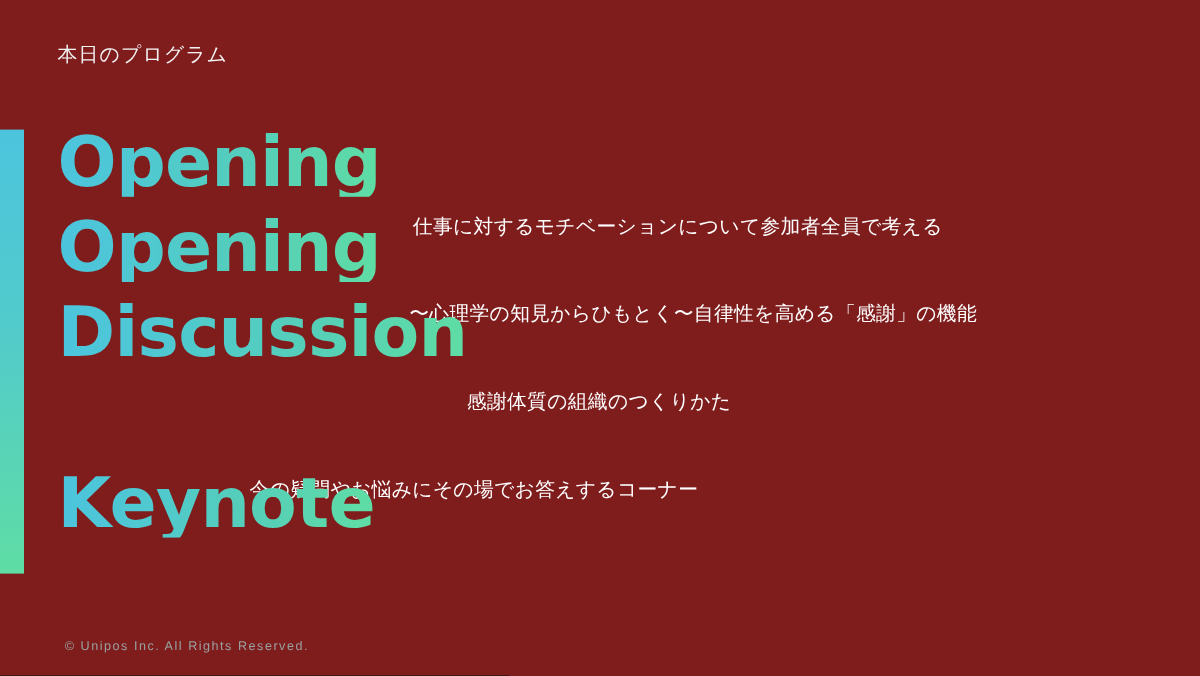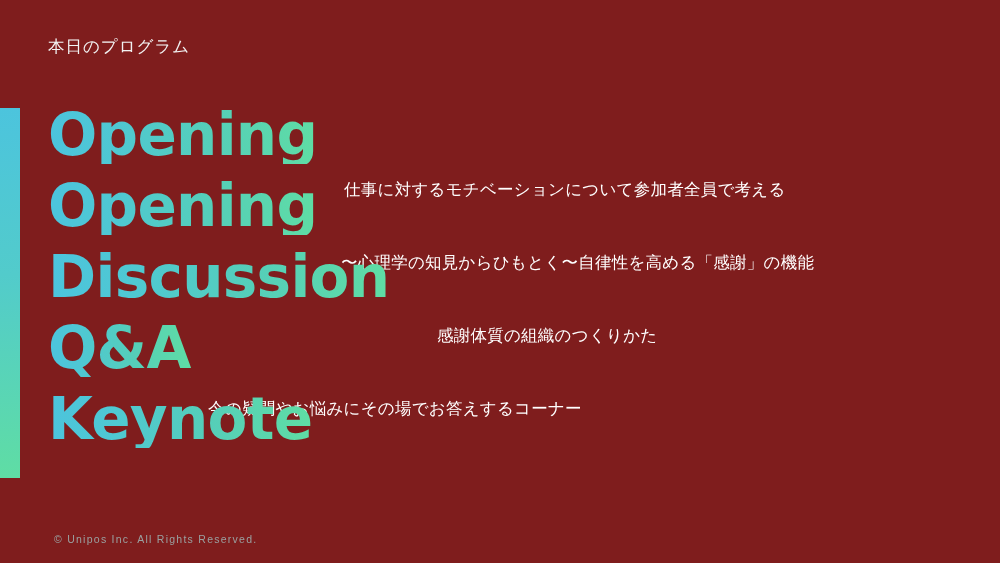--- a/index.html
+++ b/index.html
@@ -83,21 +83,21 @@
   .program-desc .desc-line { display: block; }
 
   
   .row-opening    .program-heading { position: absolute; left: 48px;  top: 10px; }
   .row-opening    .program-desc    { position: absolute; left: 344px; top: 34px; }
 
   .row-keynote    .program-heading { position: absolute; left: 48px;  top: 10px; }
   .row-keynote    .program-desc    { position: absolute; left: 341px; top: 36px; }
 
   .row-discussion .program-heading { position: absolute; left: 48px;  top: 10px; }
-  .row-discussion .program-desc    { position: absolute; left: 437px; top: 38px; text-align: center; }
+  .row-discussion .program-desc    { position: absolute; left: 389px; top: 38px; text-align: center; }
 
   .row-qa         .program-heading { position: absolute; left: 48px;  top: 10px; }
   .row-qa         .program-desc    { position: absolute; left: 208px; top: 40px; }
 
   .row-special    .program-heading { position: absolute; left: 48px;  top: 10px; }
   .row-special    .program-desc    { position: absolute; left: 313px; top: 26px; }
 
   
   .footer-copyright {
     position: absolute;
@@ -137,21 +137,20 @@
     </div>
 
     <div class="program-row row-discussion">
       <div class="program-heading">Discussion</div>
       <div class="program-desc">
         <span class="desc-line">感謝体質の組織のつくりかた</span>
       </div>
     </div>
 
     <div class="program-row row-qa">
-      <div class="program-heading">Q&amp;A</div>
       <div class="program-desc">
         <span class="desc-line">今の疑問やお悩みにその場でお答えするコーナー</span>
       </div>
     </div>
 
     <div class="program-row row-special">
       <div class="program-heading">Keynote</div>
       <div class="program-desc">
       </div>
     </div>

